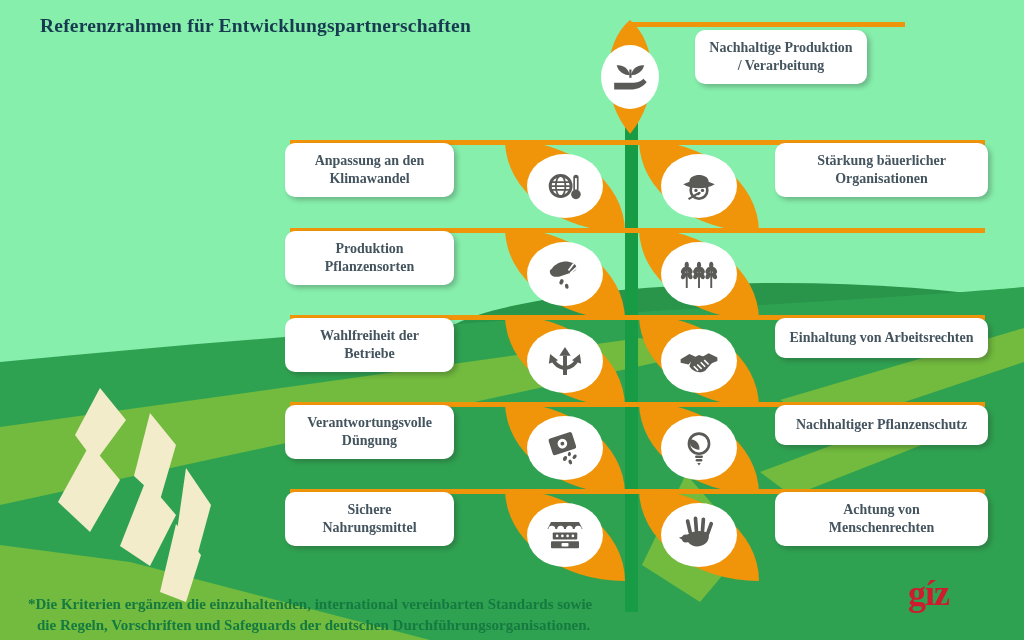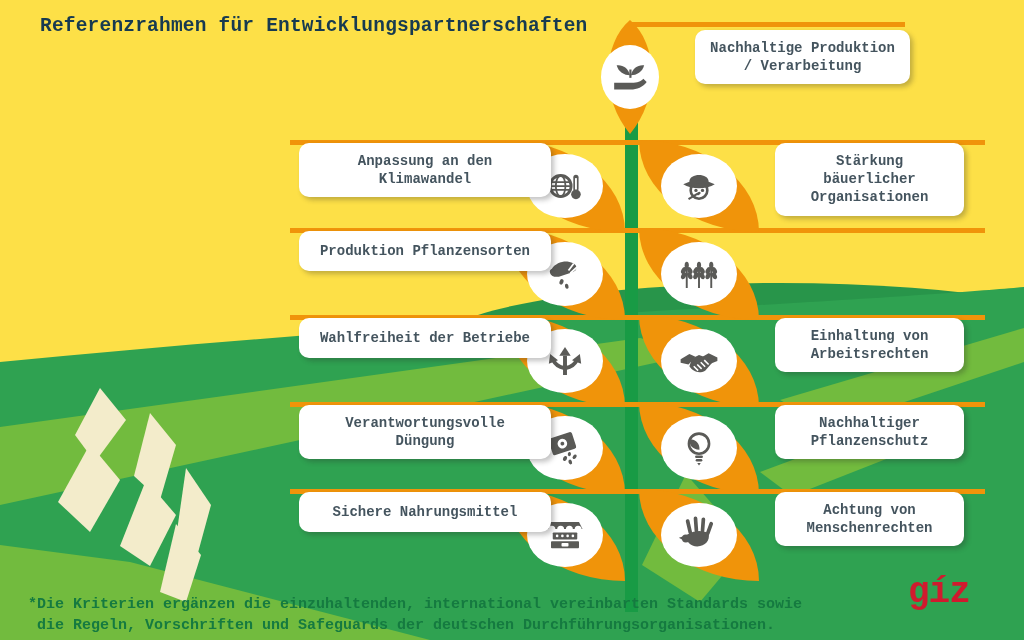--- a/index.html
+++ b/index.html
@@ -1,38 +1,38 @@
 <!DOCTYPE html>
 <html><head>
 <meta charset="utf-8">
 <style>
   html,body{margin:0;padding:0;background:#555;}
   .canvas{
     position:relative;width:1024px;height:640px;overflow:hidden;
-    background:#fde047;font-family:Liberation Mono, monospace;
+    background:#86efac;font-family:Liberation Serif, serif;
   }
   .bg{position:absolute;left:0;top:0;z-index:0;}
   
   .header{position:absolute;left:40px;top:14px;z-index:6;}
   .title{font-size:19.5px;font-weight:bold;color:#173a50;line-height:1.25;letter-spacing:.2px;}
   .subtitle{margin-top:10px;font-size:12.5px;font-weight:bold;color:#173a50;}
   
   .stem{position:absolute;left:625px;top:100px;width:13px;height:512px;background:#189b45;z-index:1;}
   .connector{position:absolute;height:5px;background:#f0940a;z-index:2;}
   .leaf{position:absolute;width:120px;height:92px;background:#f0940a;border-radius:0 100% 0 100%;z-index:3;}
   .icon-circle{position:absolute;left:22px;top:14px;width:76px;height:64px;background:#fff;border-radius:50%;
     display:flex;align-items:center;justify-content:center;}
   .bud-wrap{position:absolute;left:588px;top:18px;width:84px;height:118px;z-index:3;}
   .bud-wrap .icon-circle{left:13px;top:27px;width:58px;height:64px;}
   .label-box{position:absolute;background:#fff;border-radius:10px;z-index:4;
     display:flex;align-items:center;justify-content:center;text-align:center;
     font-size:14px;font-weight:bold;color:#44545e;line-height:1.3;
     padding:9px 14px;box-sizing:border-box;box-shadow:3px 3px 5px rgba(40,40,40,.28);}
-  .box-left{left:299px;width:252px;min-height:40px;}
-  .box-right{left:775px;width:189px;min-height:40px;}
+  .box-left{left:285px;width:169px;min-height:40px;}
+  .box-right{left:775px;width:213px;min-height:40px;}
   .leaf-left{left:505px;}
   .leaf-right{left:639px;}
   .conn-left{left:290px;width:342px;}
   .conn-right{left:632px;width:353px;}
   .r1{top:140px}.r2{top:228px}.r3{top:315px}.r4{top:402px}.r5{top:489px}
   .b1{top:143px}.b2{top:231px}.b3{top:318px}.b4{top:405px}.b5{top:492px}
   
   .icon{display:block;}
   .ic{fill:#5a5a57;}
   .st{fill:none;stroke:#5a5a57;}
@@ -84,21 +84,21 @@
     </svg>
     <div class="icon-circle">
       <svg class="icon" width="40" height="40" viewBox="0 0 48 48">
         <path class="ic" d="M24 22 c-2-9-9-13-16-12 c2 8 9 12 16 12z"></path>
         <path class="ic" d="M25 22 c2-9 9-13 16-12 c-2 8-9 12-16 12z"></path>
         <rect class="ic" x="23.2" y="15" width="2.6" height="10"></rect>
         <path class="ic" d="M5 31 h21 c7 0 11-2 14-5 l4 4 c-4 6-12 9-19 9 H5 z"></path>
       </svg>
     </div>
   </div>
-  <div class="label-box" style="left:695px;top:30px;width:215px;">Nachhaltige Produktion / Verarbeitung</div>
+  <div class="label-box" style="left:695px;top:30px;width:172px;">Nachhaltige Produktion / Verarbeitung</div>
 
   <div class="connector conn-left r1"></div>
   <div class="label-box box-left b1">Anpassung an den Klimawandel</div>
   <div class="leaf leaf-left r1">
     <div class="icon-circle">
       <svg class="icon" width="42" height="42" viewBox="0 0 48 48">
         <circle class="st" cx="19" cy="24" r="12" stroke-width="3.2"></circle>
         <ellipse class="st" cx="19" cy="24" rx="5.5" ry="12" stroke-width="2"></ellipse>
         <path class="st" d="M8.5 19.5 h21 M7 24 h24 M8.5 28.5 h21" stroke-width="2"></path>
         <rect class="ic" x="33.5" y="11" width="6" height="19" rx="3"></rect>

